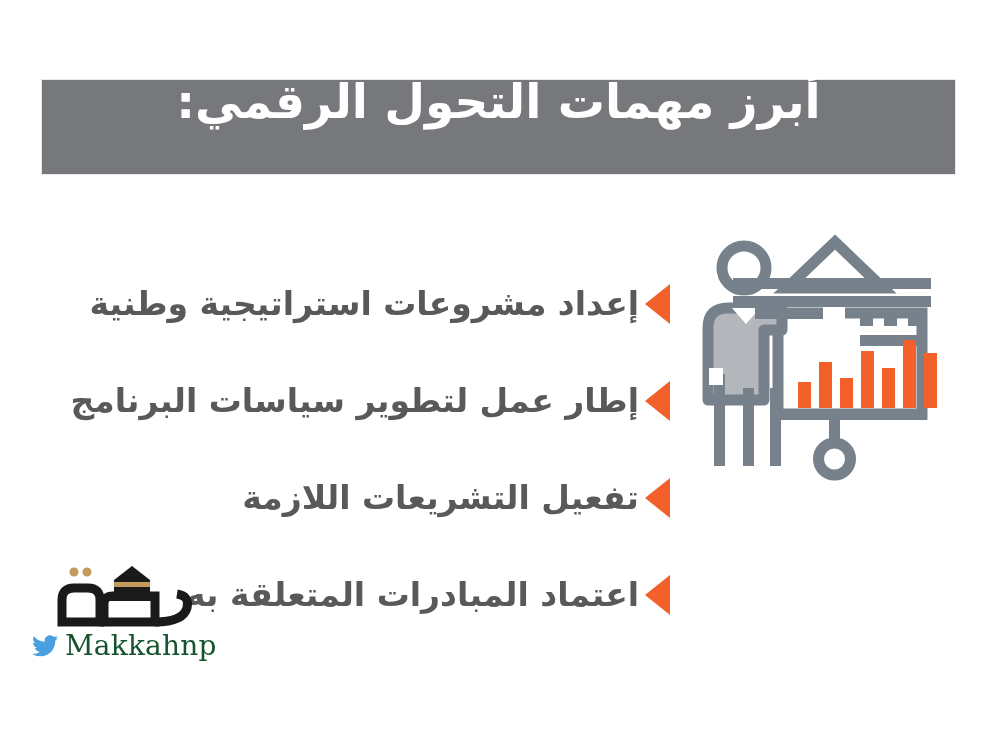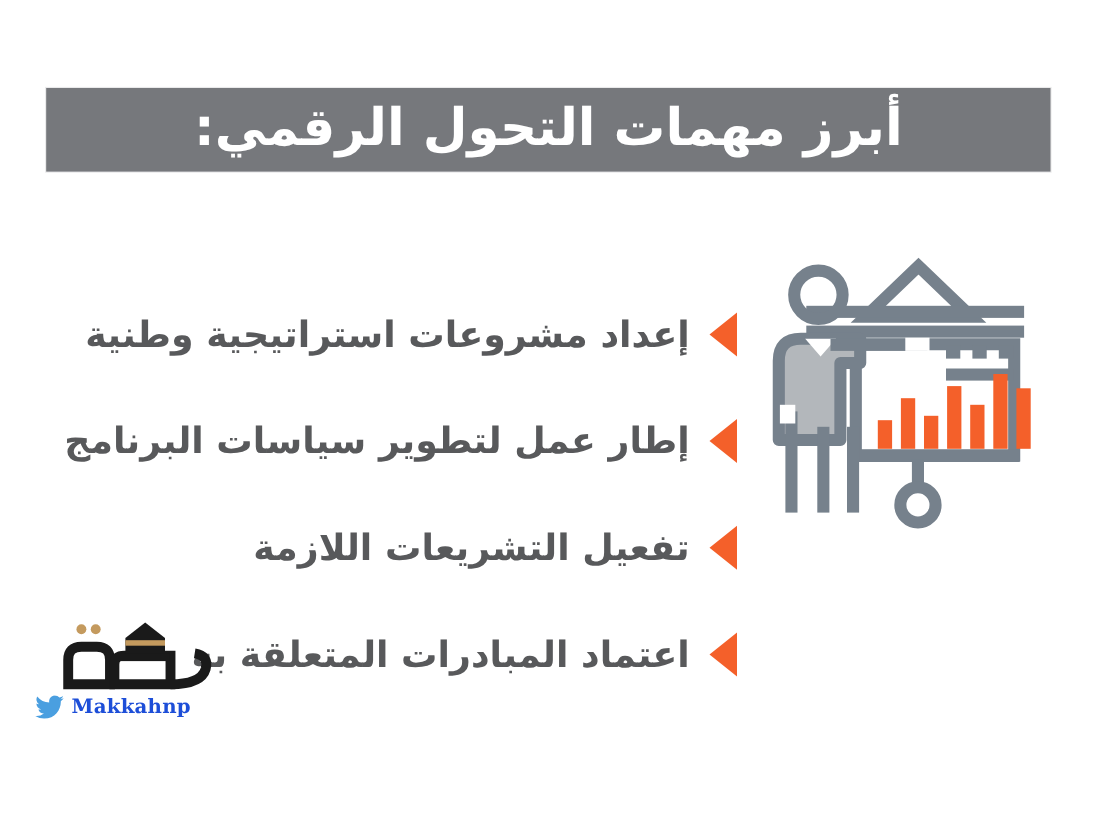--- a/index.html
+++ b/index.html
@@ -24,25 +24,24 @@
     height: 750px;
     background: #ffffff;
   }
 
   
   .title-banner {
     position: absolute;
     left: 42px;
     top: 80px;
     width: 913px;
-    height: 76px;
+    height: 94px;
     background: #76787c;
     box-shadow: 0 0 0 1px #e9e9ea;
     display: flex;
-    align-items: center;
     justify-content: center;
     box-sizing: border-box;
   }
   .title-text {
     color: #ffffff;
     font-size: 47px;
     font-weight: 700;
     letter-spacing: 0.5px;
     line-height: 1;
     direction: rtl;
@@ -59,21 +58,21 @@
     width: 610px;
     display: flex;
     flex-direction: column;
   }
   .list-item {
     height: 95px;
     display: flex;
     flex-direction: row;
     align-items: center;
     justify-content: flex-start;
-    gap: 16px;
+    gap: 4px;
     direction: rtl;
   }
   .bullet-tri {
     flex: 0 0 auto;
     width: 0;
     height: 0;
     border-top: 20px solid transparent;
     border-bottom: 20px solid transparent;
     border-right: 25px solid #f4602a;
     margin-left: 2px;
@@ -116,24 +115,24 @@
     display: flex;
     flex-direction: row;
     align-items: center;
     gap: 7px;
     margin-top: 4px;
     direction: ltr;
     padding-left: 10px;
   }
   .twitter-bird { flex: 0 0 auto; width: 26px; height: 22px; display: block; }
   .handle-text {
-    color: #1d4ed8;
+    color: #14532d;
     font-family: "DejaVu Serif", "Liberation Serif", serif;
-    font-size: 18px;
-    font-weight: 700;
+    font-size: 28px;
+    font-weight: 400;
     line-height: 1;
     letter-spacing: 0.2px;
   }
 </style>
 </head>
 <body>
 
 <div id="page">
 
   <div class="title-banner">

